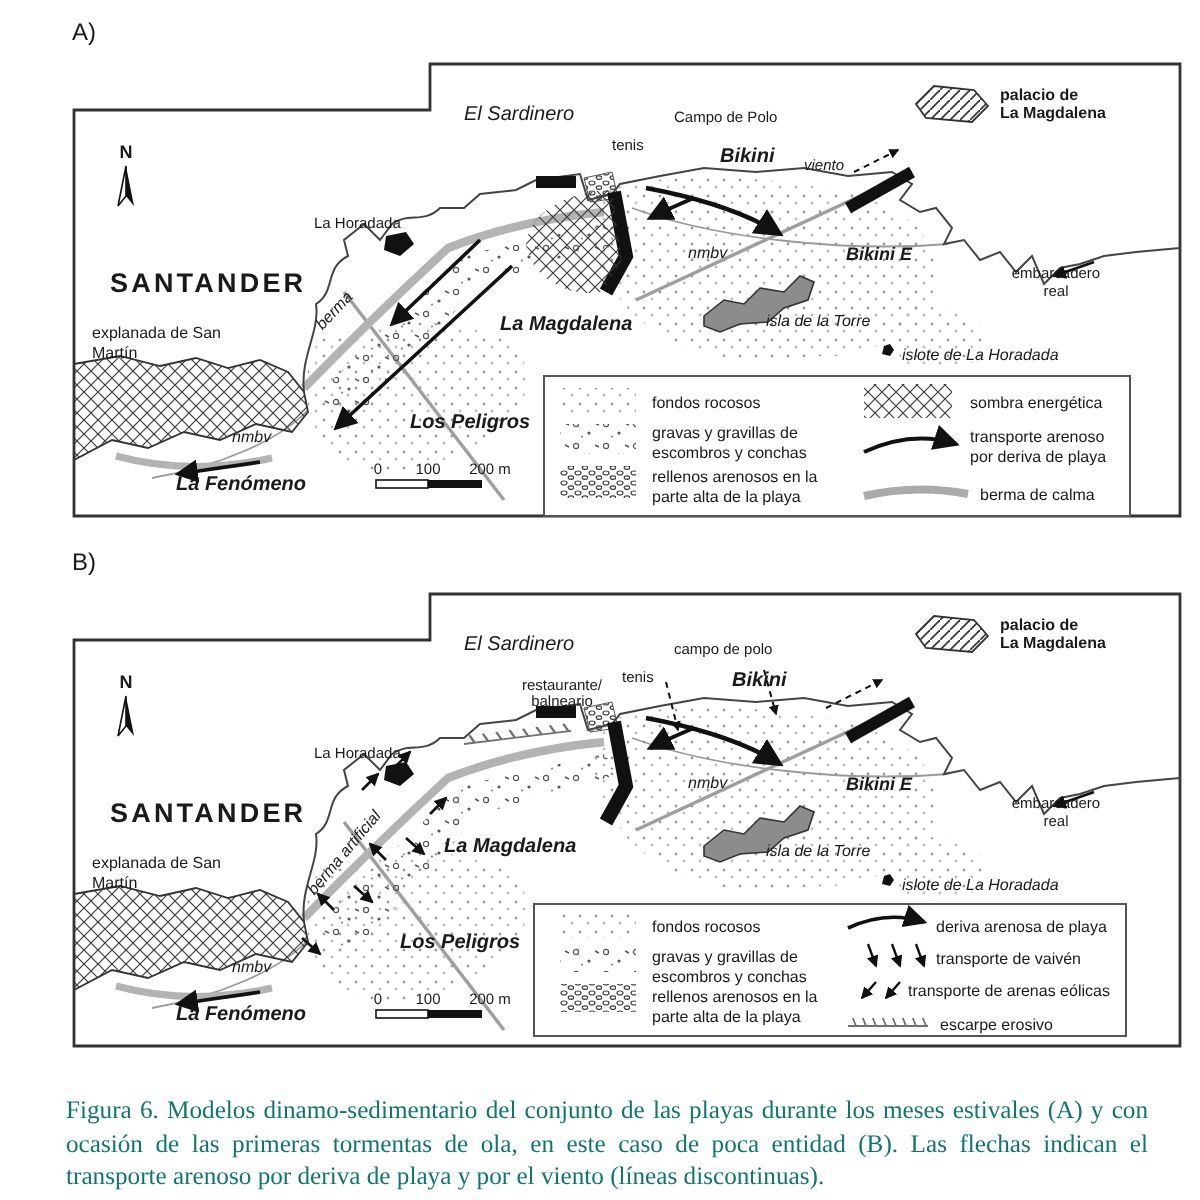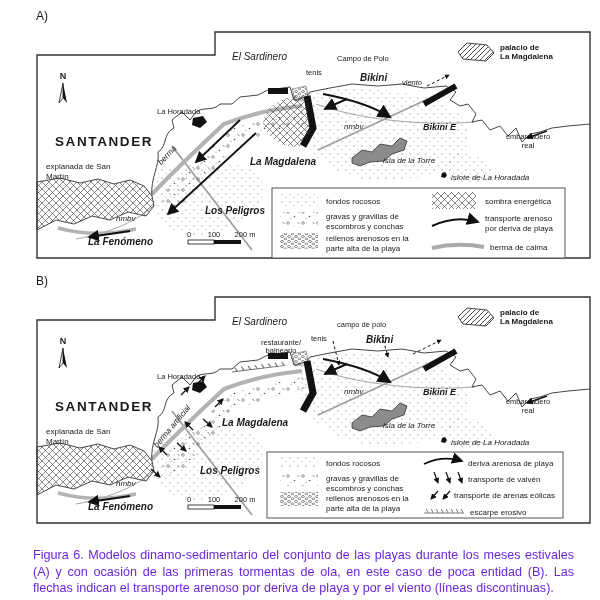--- a/index.html
+++ b/index.html
@@ -12,21 +12,21 @@
   .fs9{font-size:9px;}
   .fs10{font-size:10px;}
   .fs12{font-size:12px;}
   .fs13{font-size:13.5px;}
   .it{font-style:italic;}
   .b{font-weight:bold;}
   .sp{letter-spacing:1.6px;}
   .mid{text-anchor:middle;}
   .end{text-anchor:end;}
   .caption{position:absolute;left:33px;top:547px;width:541px;
-           font-size:12.6px;line-height:16.5px;color:#6d28d9;text-align:justify;}
+           font-size:12.6px;line-height:16.5px;color:#0f766e;text-align:justify;font-family:Liberation Serif, serif;}
 </style>
 </head>
 <body>
 
 <div class="stage">
 
 <svg width="600" height="545" viewBox="0 0 600 545">
   <defs>
     <pattern id="p-stipple" width="8" height="8" patternUnits="userSpaceOnUse">
       <circle cx="2" cy="2" r="0.7" fill="#9a9a9a"></circle>

